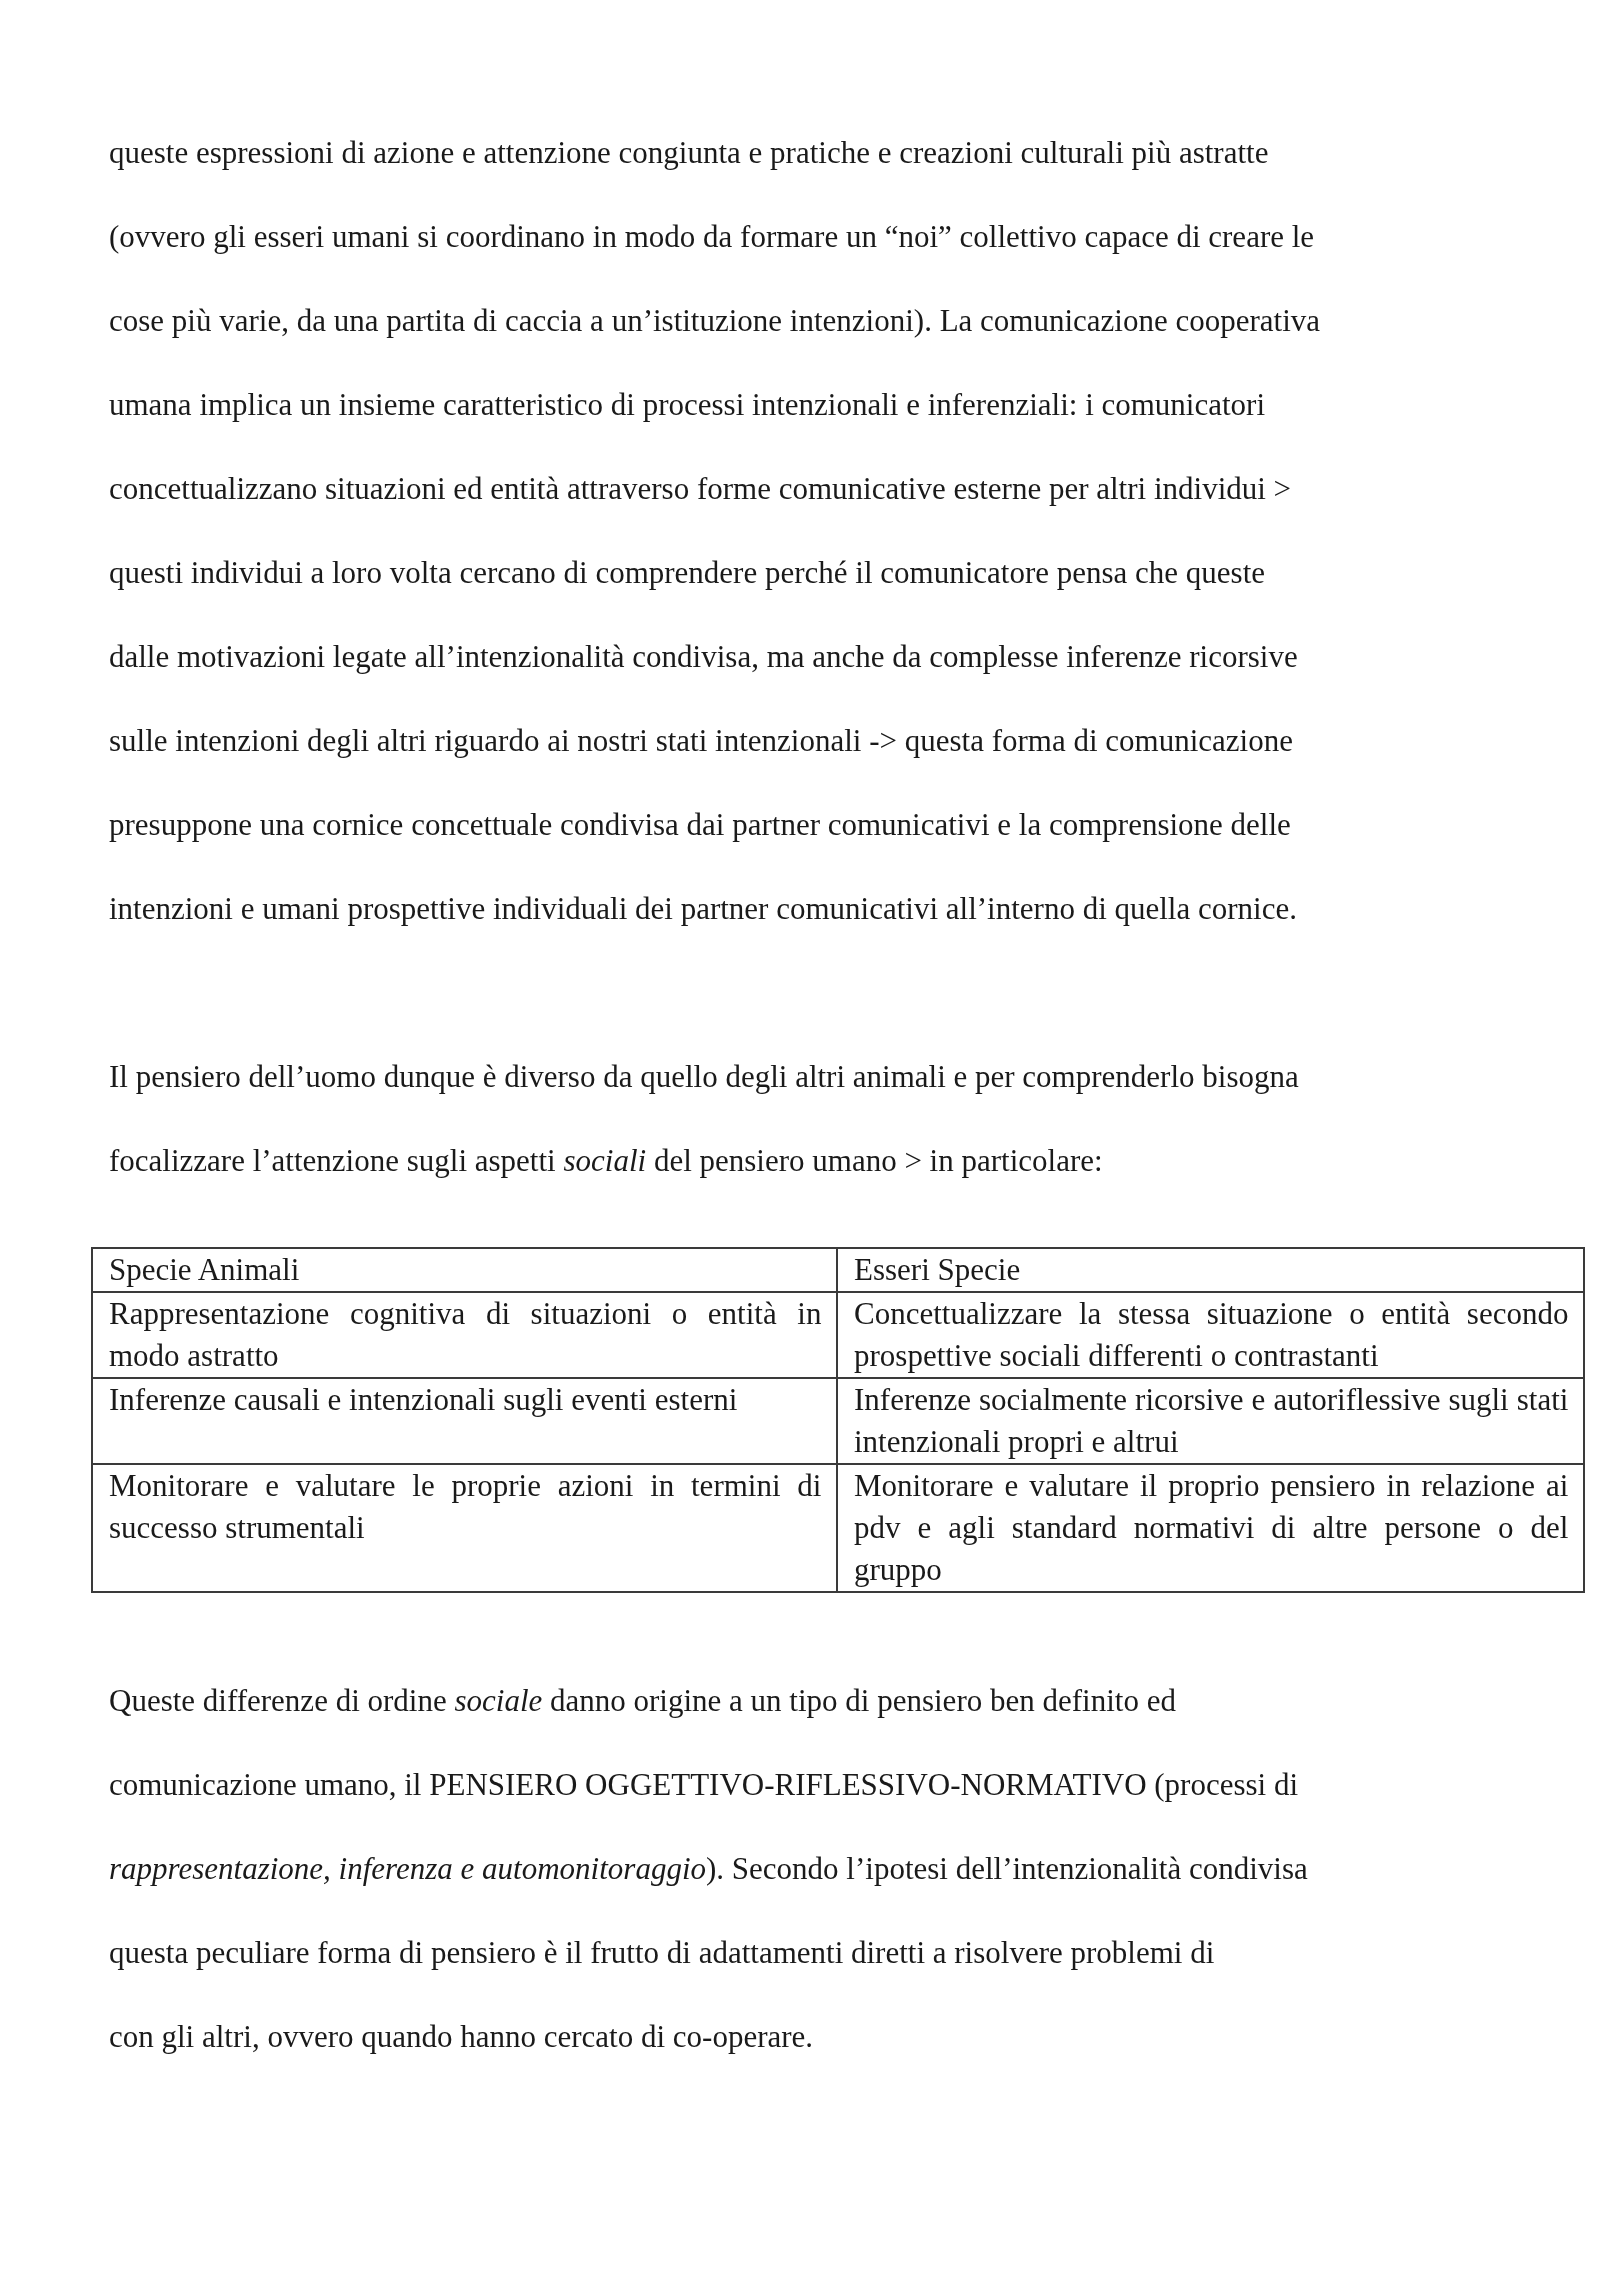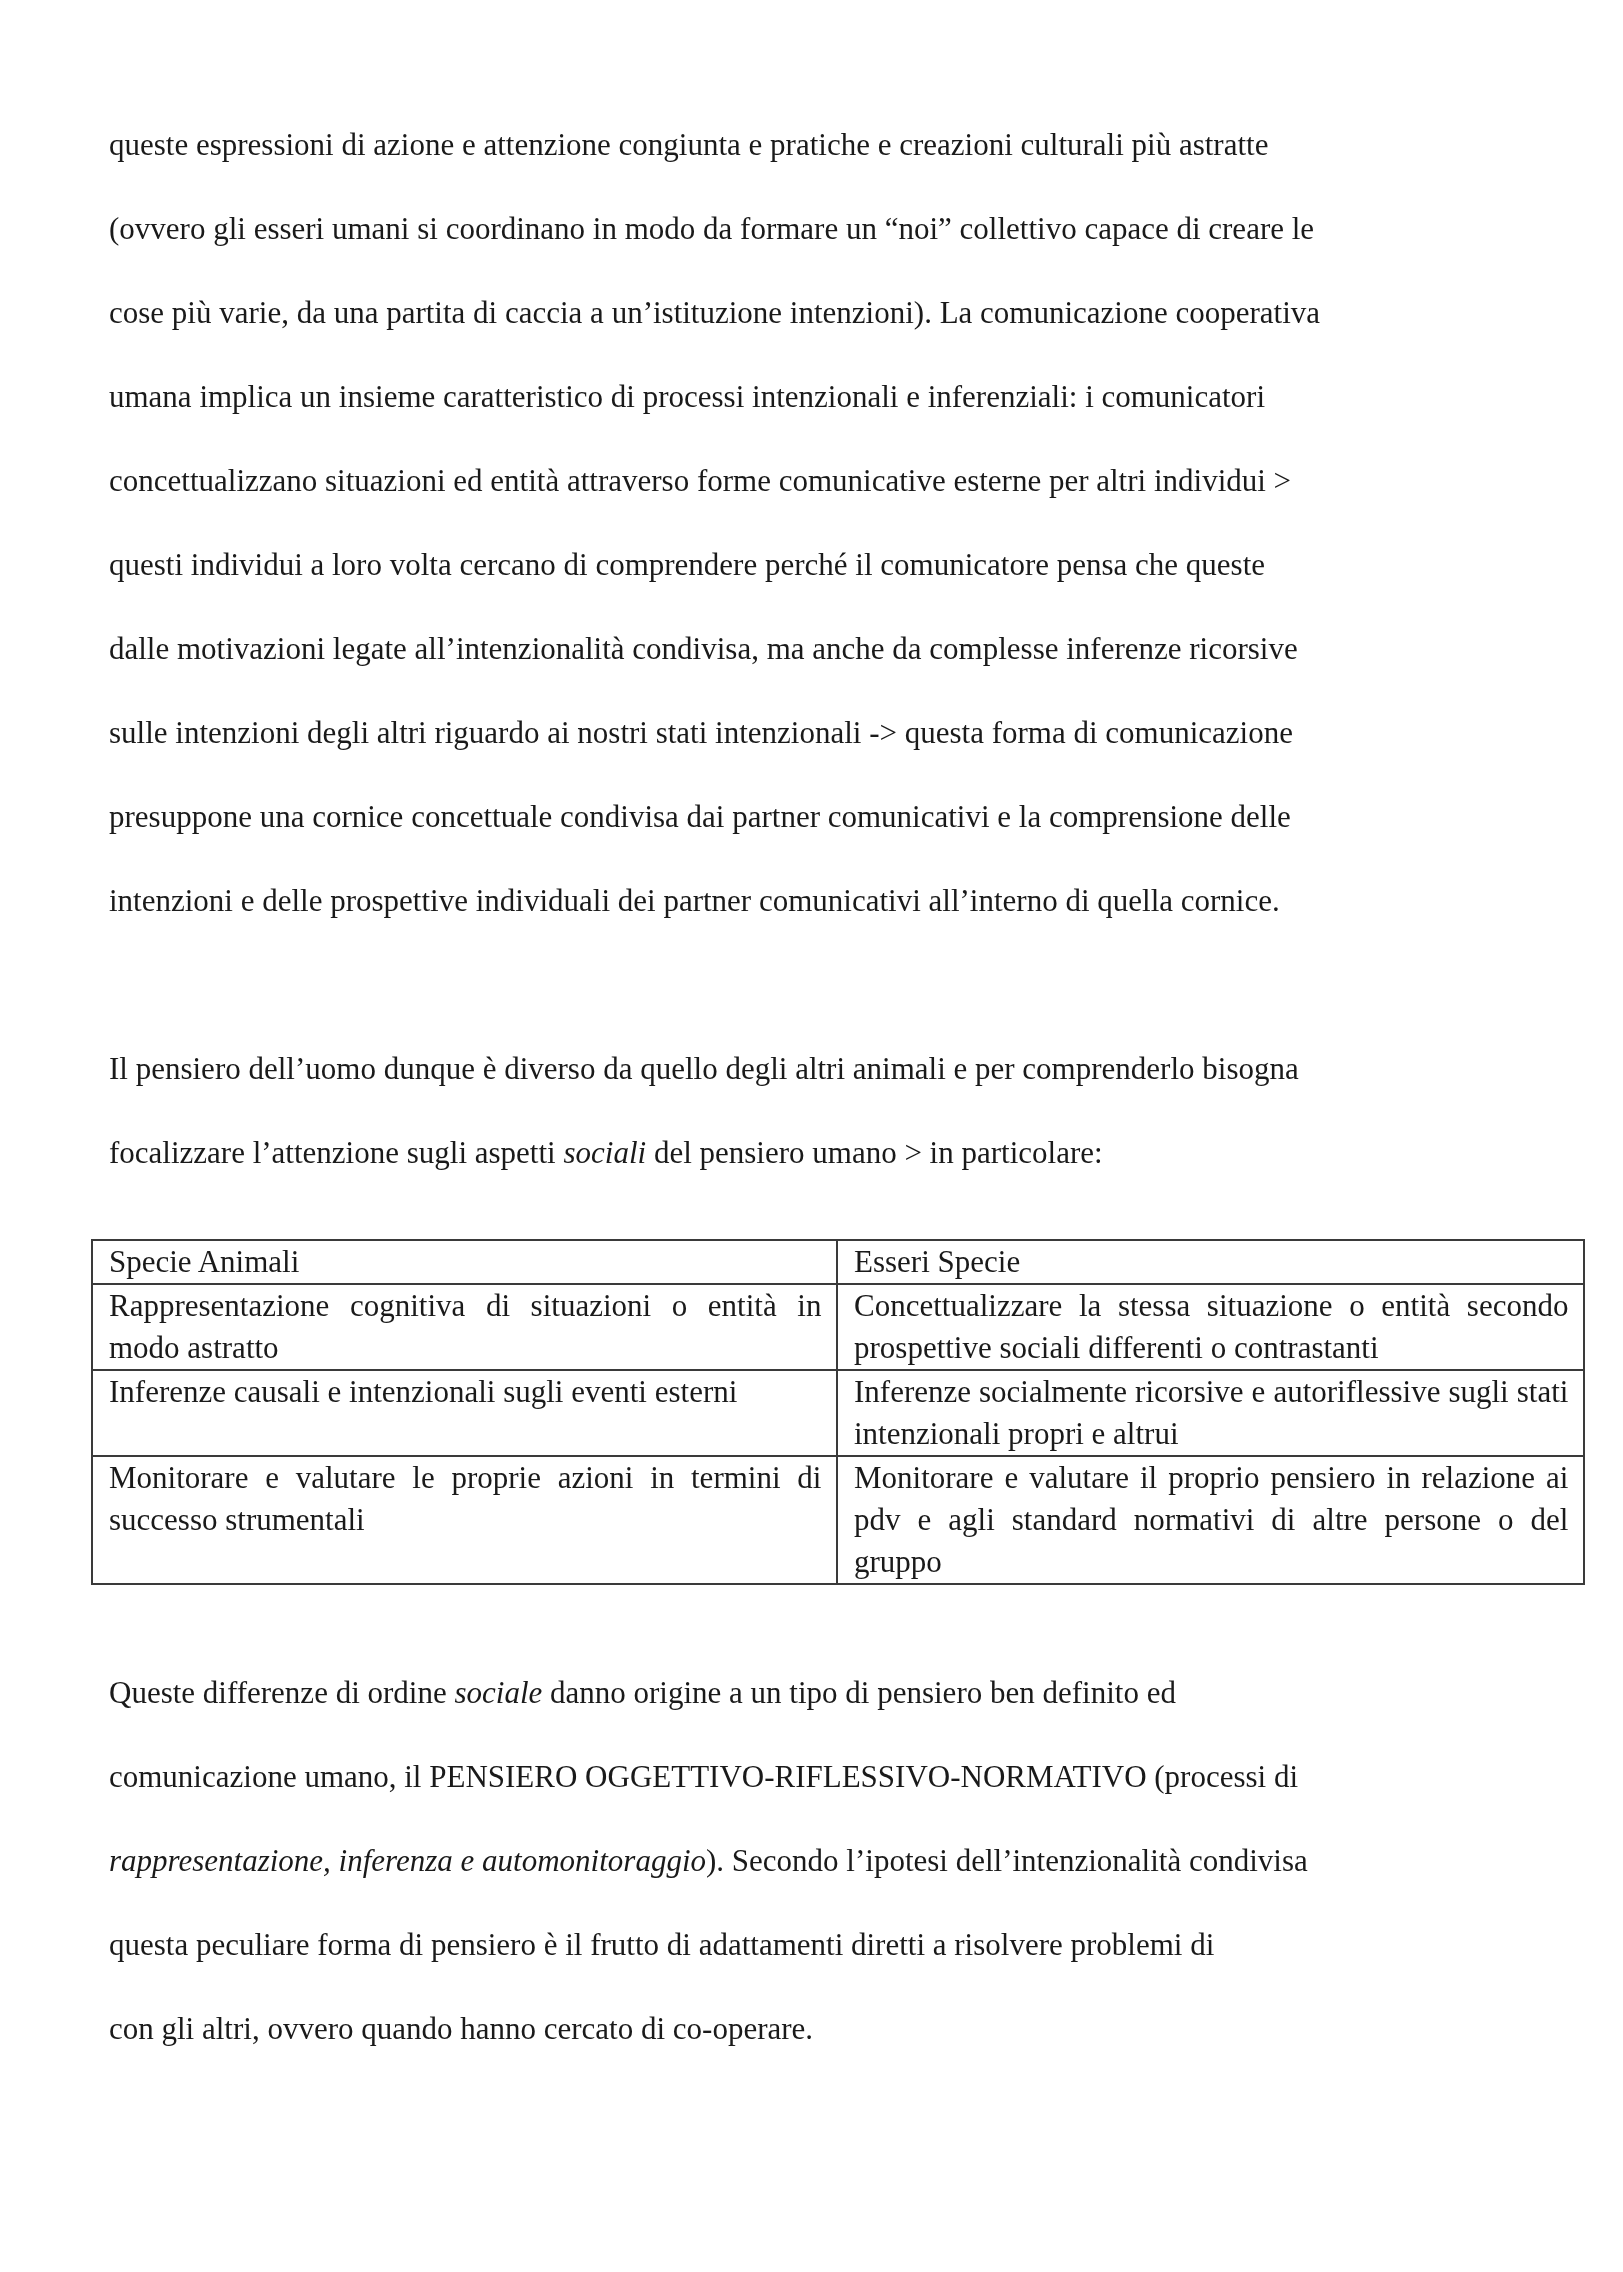--- a/index.html
+++ b/index.html
@@ -7,21 +7,21 @@
     width: 1623px;
     height: 2273px;
     position: relative;
     overflow: hidden;
     font-family: "Liberation Serif", "DejaVu Serif", serif;
     color: #1a1a1a;
   }
   .page {
     position: absolute;
     left: 109px;
-    top: 82px;
+    top: 90px;
     width: 1482px;
   }
   .para {
     font-size: 31px;
     line-height: 42px;
     margin: 0;
     white-space: pre-line;
   }
   .para .line { display: block; white-space: nowrap; }
   .gap { height: 42px; }
@@ -57,21 +57,21 @@
   <p class="para">
     <span class="line">queste espressioni di azione e attenzione congiunta e pratiche e creazioni culturali più astratte</span>
     <span class="line">(ovvero gli esseri umani si coordinano in modo da formare un “noi” collettivo capace di creare le</span>
     <span class="line">cose più varie, da una partita di caccia a un’istituzione intenzioni). La comunicazione cooperativa</span>
     <span class="line">umana implica un insieme caratteristico di processi intenzionali e inferenziali: i comunicatori</span>
     <span class="line">concettualizzano situazioni ed entità attraverso forme comunicative esterne per altri individui &gt;</span>
     <span class="line">questi individui a loro volta cercano di comprendere perché il comunicatore pensa che queste</span>
     <span class="line">dalle motivazioni legate all’intenzionalità condivisa, ma anche da complesse inferenze ricorsive</span>
     <span class="line">sulle intenzioni degli altri riguardo ai nostri stati intenzionali -&gt; questa forma di comunicazione</span>
     <span class="line">presuppone una cornice concettuale condivisa dai partner comunicativi e la comprensione delle</span>
-    <span class="line">intenzioni e delle prospettive individuali dei partner comunicativi all’interno di quella cornice.</span>
+    <span class="line">intenzioni e umani prospettive individuali dei partner comunicativi all’interno di quella cornice.</span>
   </p>
 
   <div class="gap"></div>
 
   <p class="para">
     <span class="line">Il pensiero dell’uomo dunque è diverso da quello degli altri animali e per comprenderlo bisogna</span>
     <span class="line"><span>focalizzare l’attenzione sugli aspetti </span><em>sociali</em><span> del pensiero umano &gt; in particolare:</span></span>
   </p>
 
   <div class="table-wrap">

